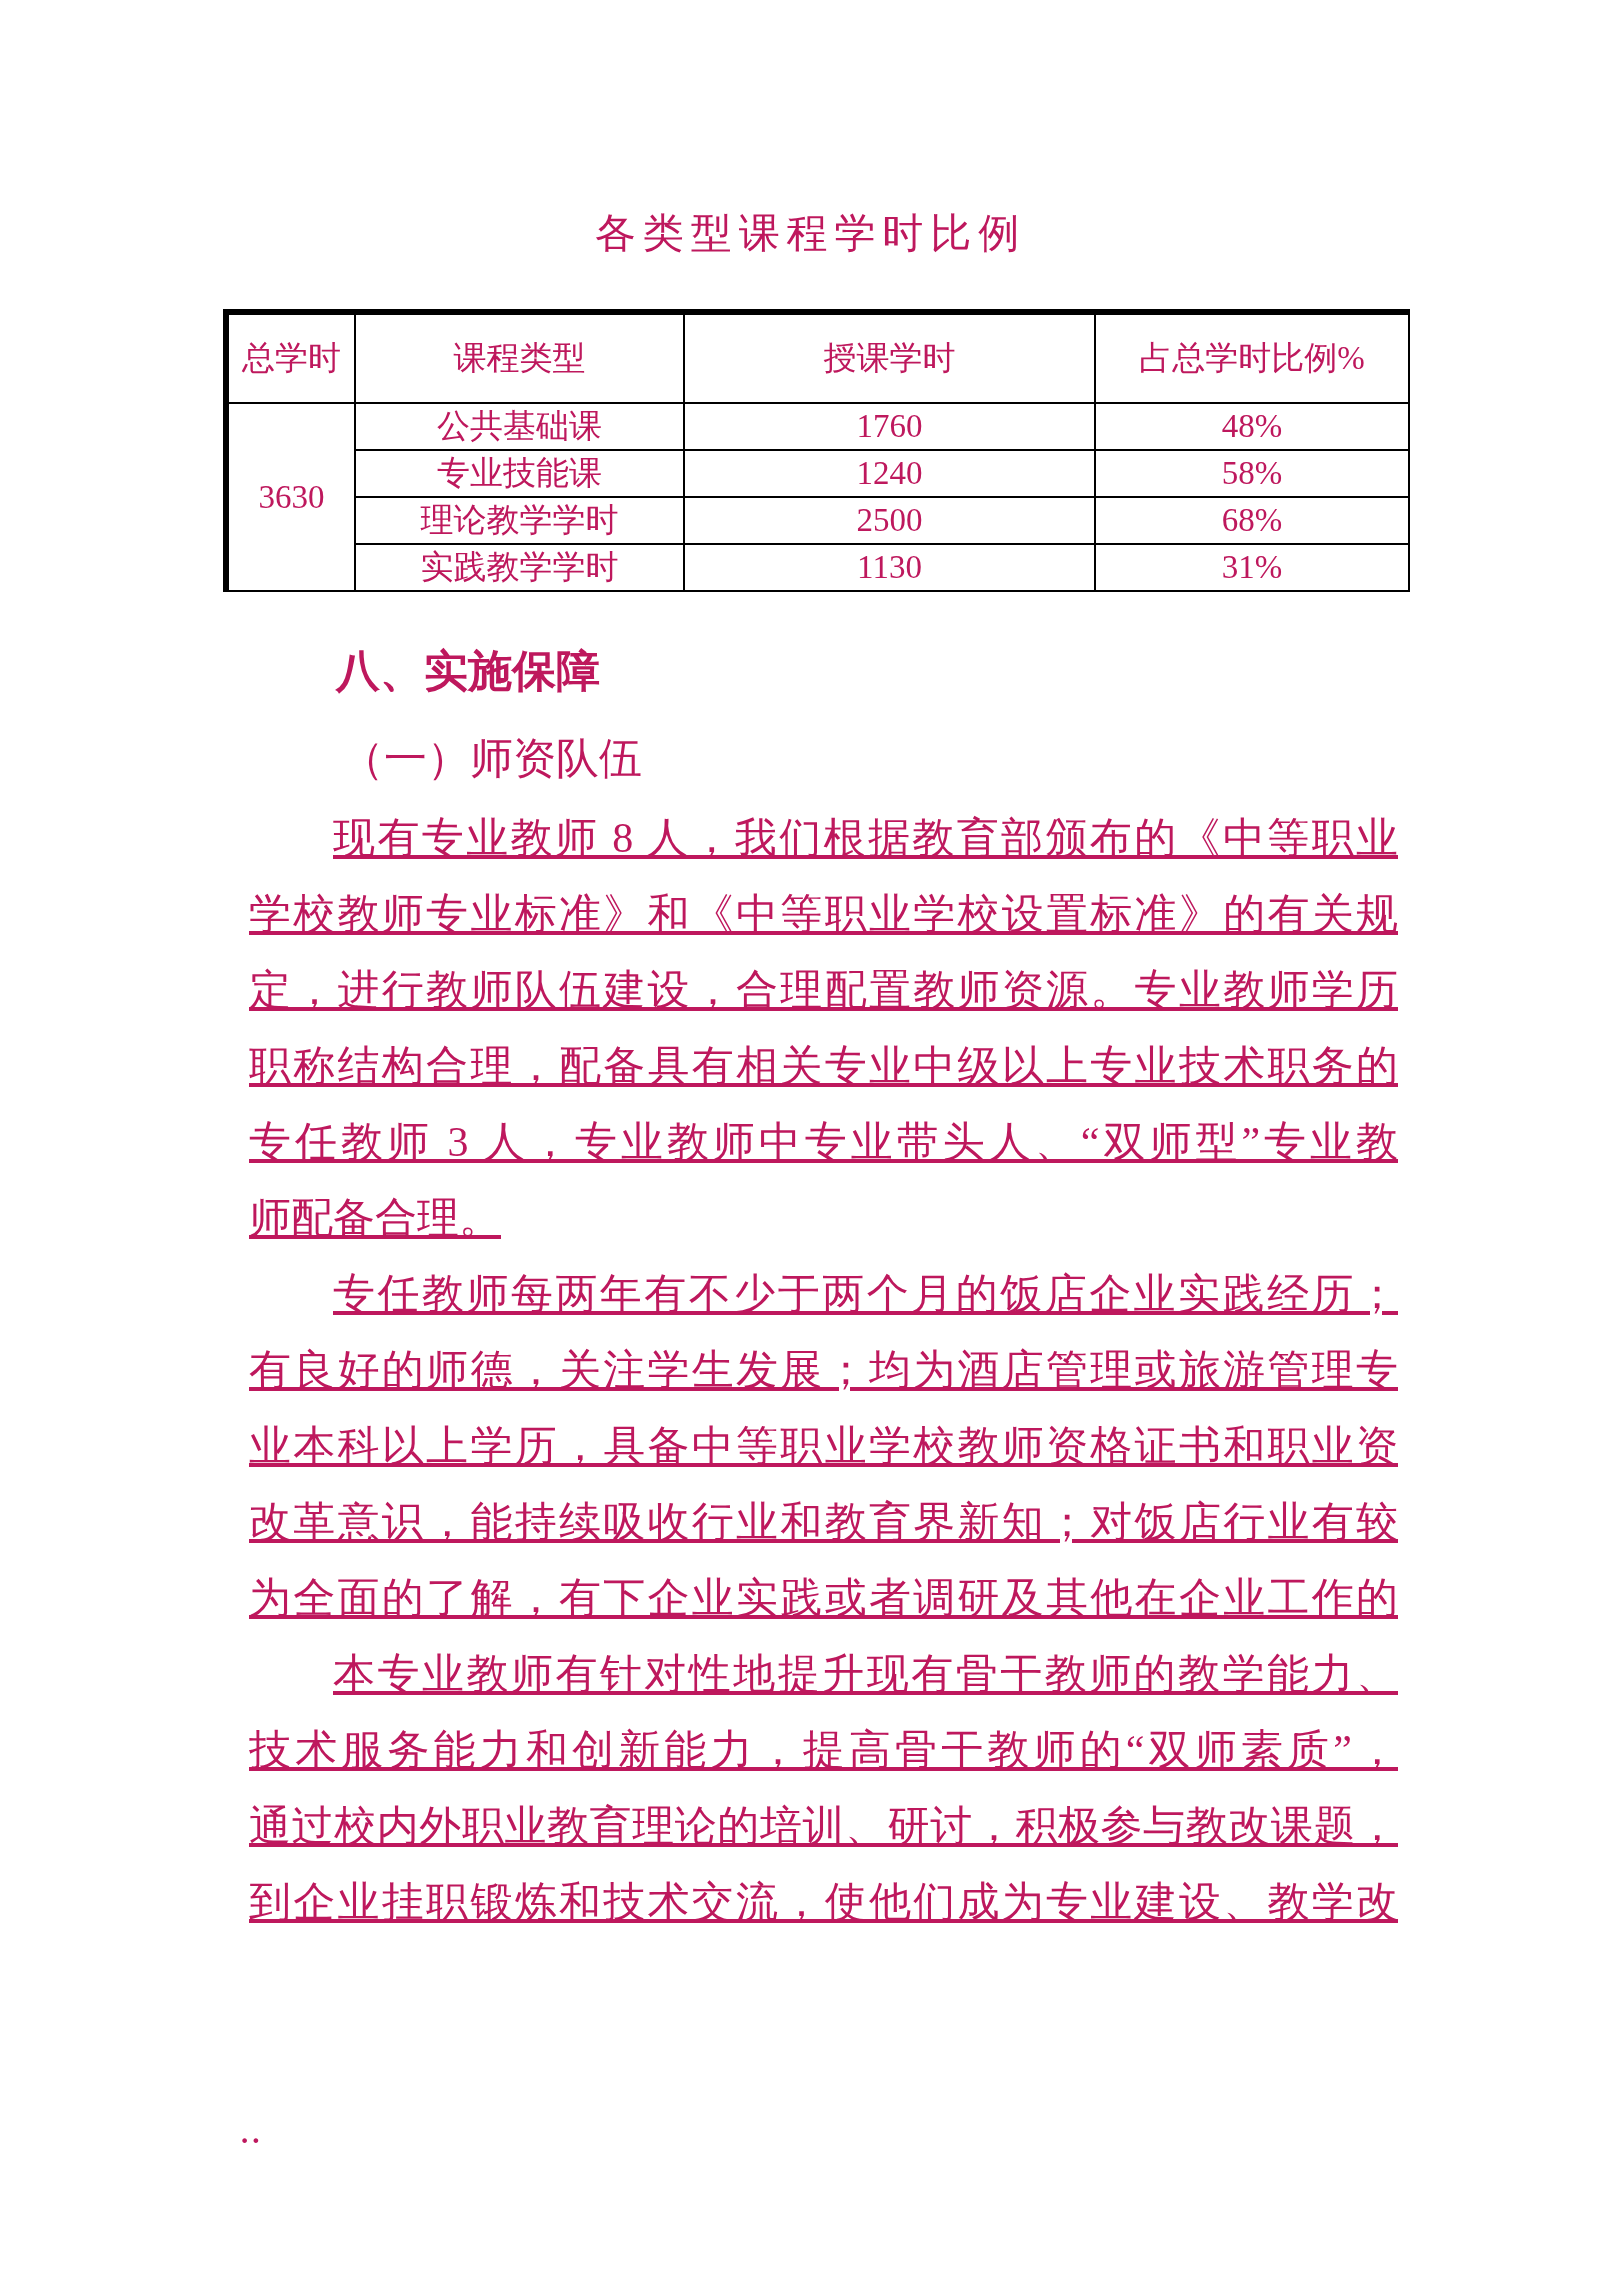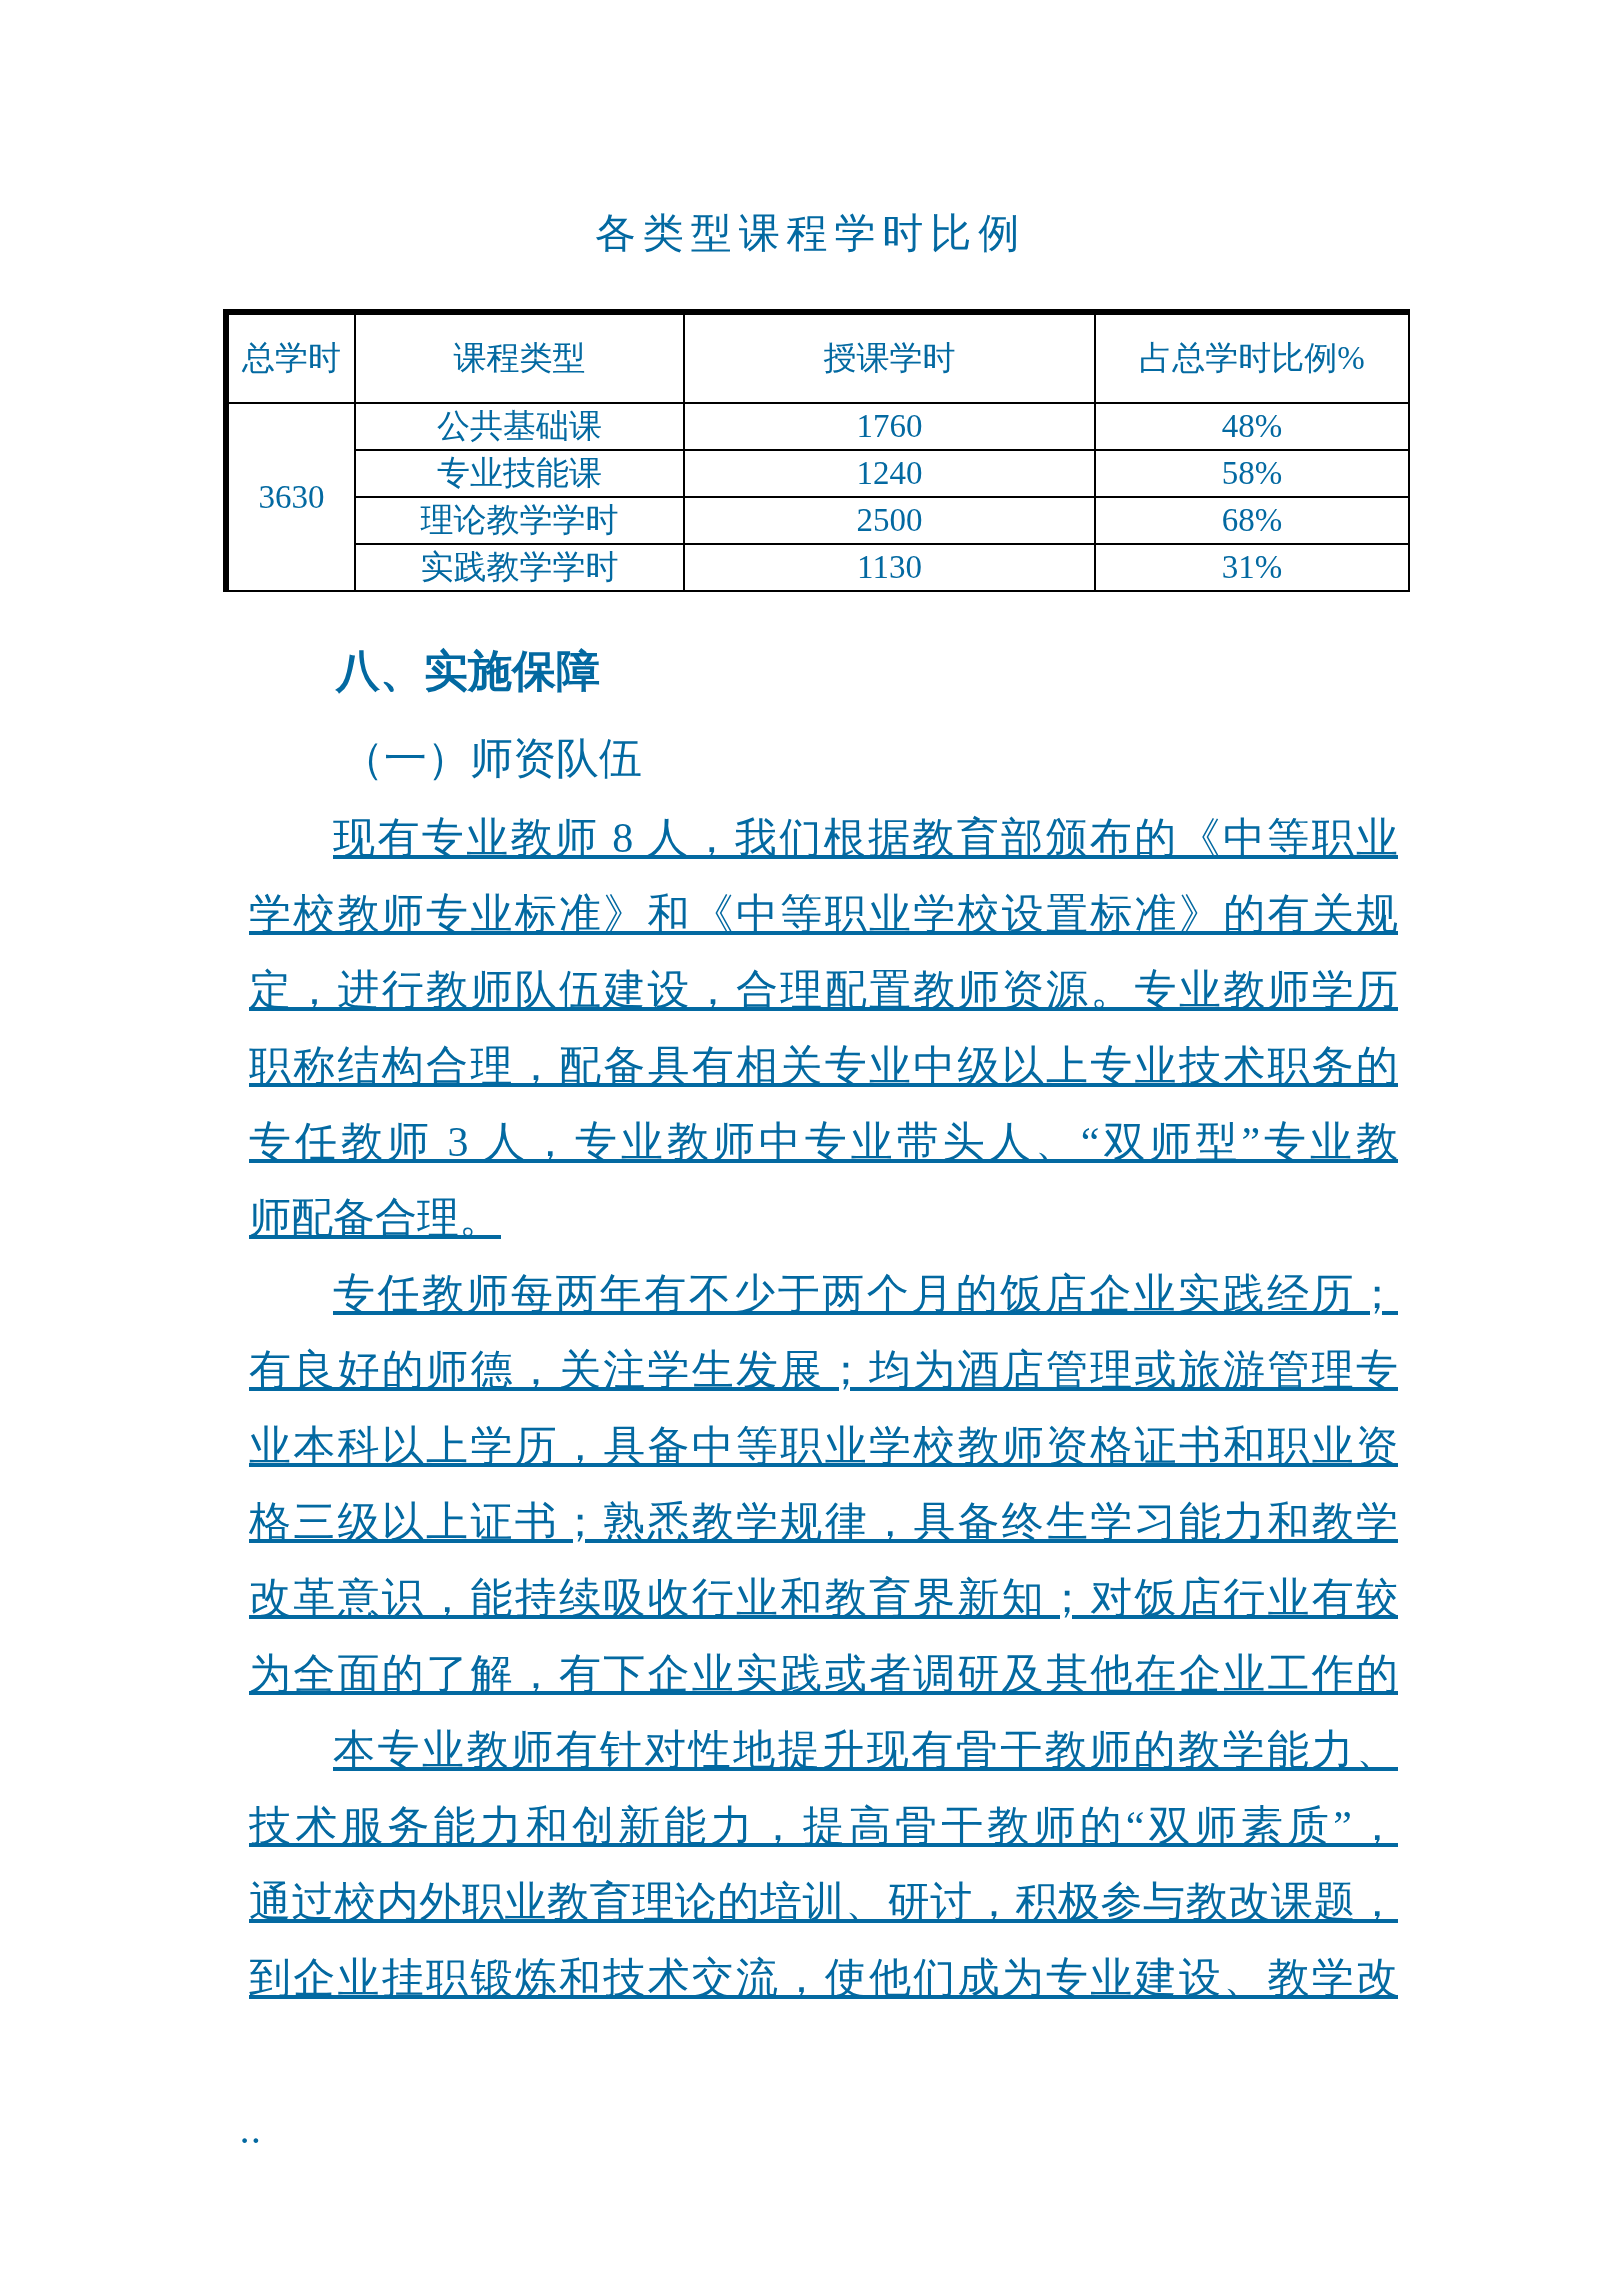--- a/index.html
+++ b/index.html
@@ -6,21 +6,21 @@
     margin: 0;
     padding: 0;
     background: #e8e8e8;
   }
   .page {
     position: relative;
     width: 1621px;
     height: 2293px;
     margin: 0 auto;
     background: #ffffff;
-    color: #0369a1;
+    color: #be185d;
     font-family: "Liberation Serif", "DejaVu Serif", serif;
     overflow: hidden;
   }
 
   
   .doc-title {
     position: absolute;
     top: 206px;
     left: 0;
     width: 100%;
@@ -160,21 +160,20 @@
   <div class="body-text">
     <div class="line indent">现有专业教师 8 人，我们根据教育部颁布的《中等职业</div>
     <div class="line">学校教师专业标准》和《中等职业学校设置标准》的有关规</div>
     <div class="line">定，进行教师队伍建设，合理配置教师资源。专业教师学历</div>
     <div class="line">职称结构合理，配备具有相关专业中级以上专业技术职务的</div>
     <div class="line">专任教师 3 人，专业教师中专业带头人、“双师型”专业教</div>
     <div class="line para-end">师配备合理。</div>
     <div class="line indent">专任教师每两年有不少于两个月的饭店企业实践经历；</div>
     <div class="line">有良好的师德，关注学生发展；均为酒店管理或旅游管理专</div>
     <div class="line">业本科以上学历，具备中等职业学校教师资格证书和职业资</div>
-    <div class="line">格三级以上证书；熟悉教学规律，具备终生学习能力和教学</div>
     <div class="line">改革意识，能持续吸收行业和教育界新知；对饭店行业有较</div>
     <div class="line">为全面的了解，有下企业实践或者调研及其他在企业工作的</div>
     <div class="line indent">本专业教师有针对性地提升现有骨干教师的教学能力、</div>
     <div class="line">技术服务能力和创新能力，提高骨干教师的“双师素质”，</div>
     <div class="line">通过校内外职业教育理论的培训、研讨，积极参与教改课题，</div>
     <div class="line">到企业挂职锻炼和技术交流，使他们成为专业建设、教学改</div>
   </div>
 
   <div class="footer-mark">..</div>
 

